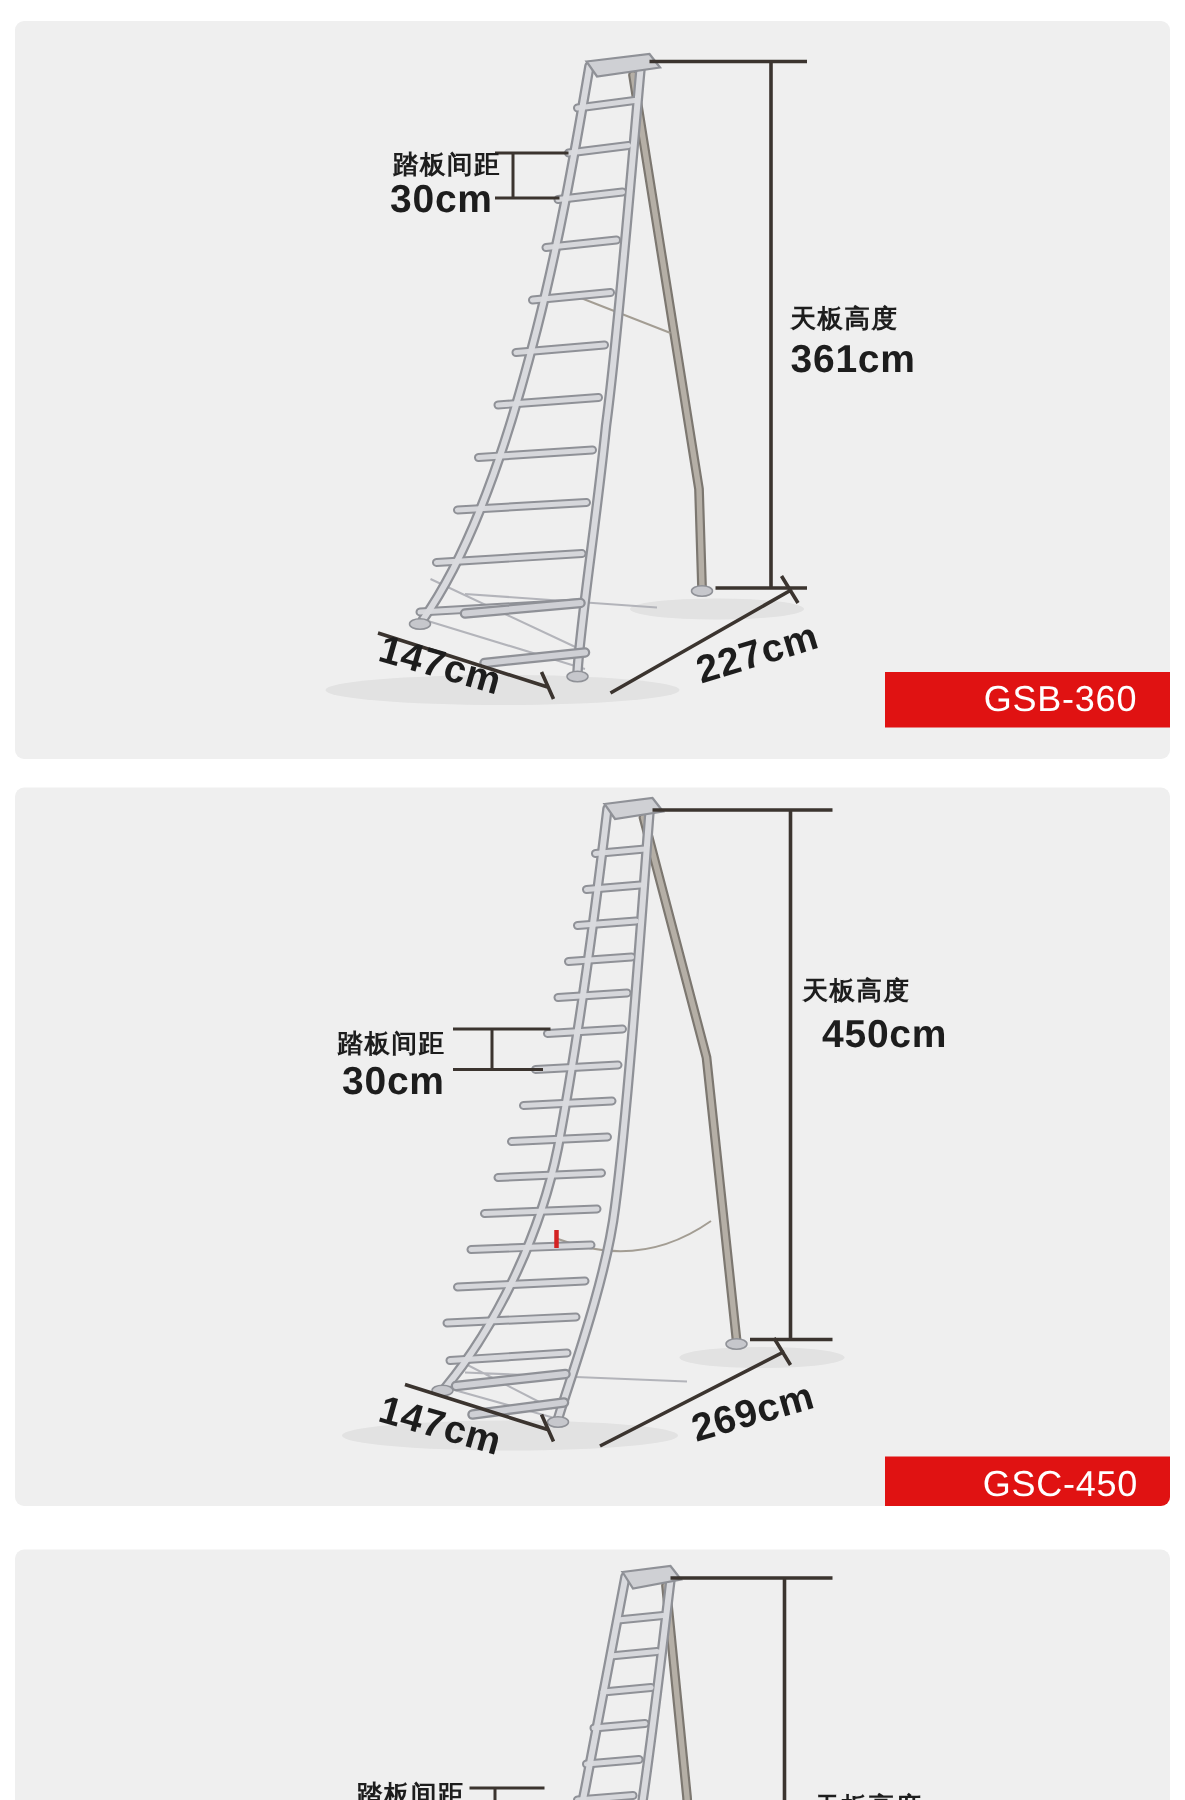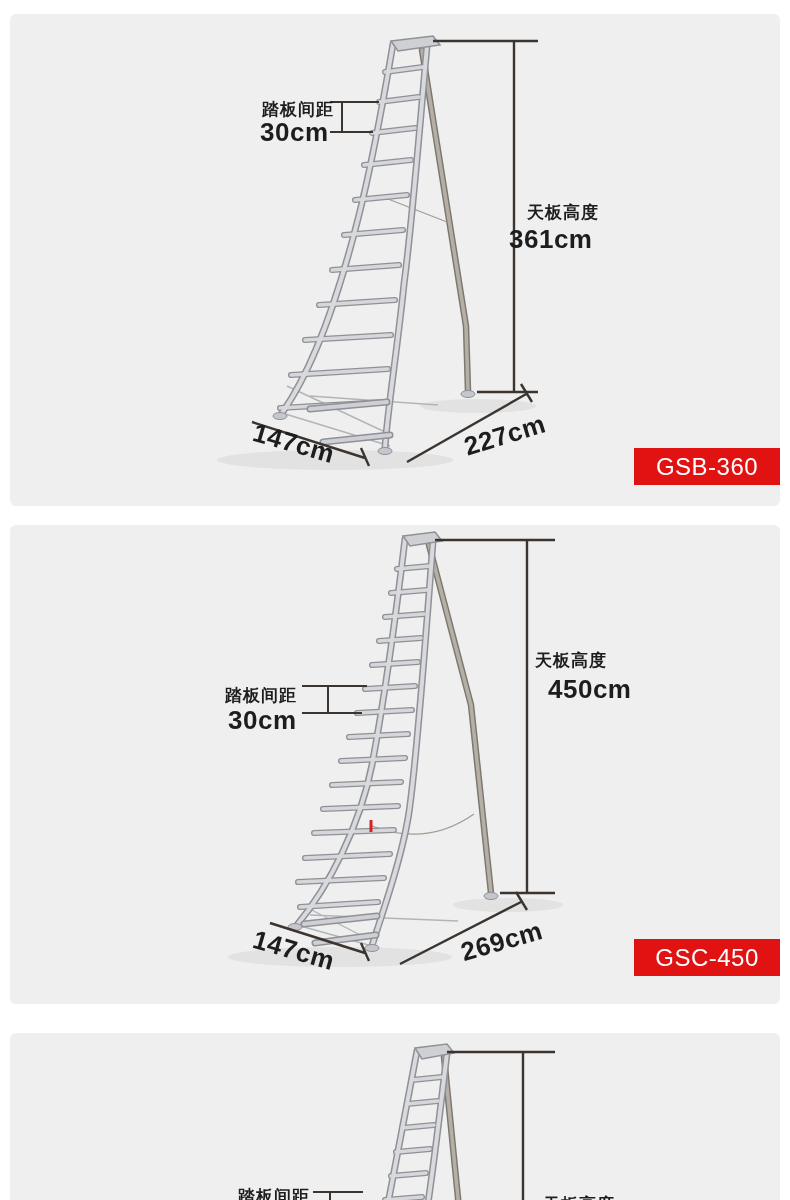--- a/index.html
+++ b/index.html
@@ -19,20 +19,21 @@
     font-weight:700;white-space:nowrap;line-height:1;
   }
   .zh{font-size:17px;letter-spacing:1px;}
   .val{font-size:26px;letter-spacing:0.5px;}
   .rot{transform-origin:center;}
   .badge{
     position:absolute;right:0;width:146px;height:37px;
     background:var(--badge-red,#e01212);color:var(--badge-text,#ffffff);
     font-size:24px;display:flex;align-items:center;justify-content:center;
     letter-spacing:0.5px;
+    padding-left:44px;
   }
   
   .rail-d{stroke:#8f9197;stroke-width:7;fill:none;stroke-linecap:round;}
   .rail-l{stroke:#d9dade;stroke-width:4;fill:none;stroke-linecap:round;}
   .rung-d{stroke:#8f9197;stroke-width:6;fill:none;stroke-linecap:round;}
   .rung-l{stroke:#d6d7db;stroke-width:3.4;fill:none;stroke-linecap:round;}
   .step-d{stroke:#8f9197;stroke-width:7;fill:none;stroke-linecap:round;}
   .step-l{stroke:#cfd0d5;stroke-width:4;fill:none;stroke-linecap:round;}
   .pole-d{stroke:#7c7770;stroke-width:6.5;fill:none;stroke-linecap:round;}
   .pole-l{stroke:#b5afa6;stroke-width:3.6;fill:none;stroke-linecap:round;}
@@ -77,21 +78,21 @@
     <ellipse class="foot" cx="458" cy="380" rx="7" ry="3.5"></ellipse>
 
     <path class="mline" d="M423,27 L528,27 M504,27 L504,378 M467,378 L528,378"></path>
     <path class="mthin" d="M320,88 L369,88 M320,118 L363,118 M332,88 L332,118"></path>
     <path class="mline" d="M242,408 L355,444 M351,434 L359,452"></path>
     <path class="mline" d="M397,448 L518,379 M511,370 L522,388"></path>
   </svg>
   <div class="lbl zh" style="left:252px;top:87px;">踏板间距</div>
   <div class="lbl val" style="left:250px;top:105px;">30cm</div>
   <div class="lbl zh" style="left:517px;top:190px;">天板高度</div>
-  <div class="lbl val" style="left:499px;top:212px;">361cm</div>
+  <div class="lbl val" style="left:517px;top:212px;">361cm</div>
   <div class="lbl val rot" style="left:242px;top:416px;transform:rotate(16deg);">147cm</div>
   <div class="lbl val rot" style="left:453px;top:408px;transform:rotate(-17deg);">227cm</div>
   <div class="badge" style="top:434px;">GSB-360</div>
 </div>
 
 <div class="panel" style="top:525px;height:479px;">
   <svg class="art" width="770" height="479" viewBox="0 0 770 479">
     <ellipse class="shadow" cx="330" cy="432" rx="112" ry="10"></ellipse>
     <ellipse class="shadow" cx="498" cy="380" rx="55" ry="7"></ellipse>
 
@@ -124,21 +125,21 @@
     <path class="mthin" d="M292,161 L357,161 M292,188 L352,188 M318,161 L318,188"></path>
     <path class="mline" d="M260,398 L355,428 M351,418 L359,436"></path>
     <path class="mline" d="M390,439 L513,376 M506,367 L517,385"></path>
   </svg>
   <div class="lbl zh" style="left:215px;top:162px;">踏板间距</div>
   <div class="lbl val" style="left:218px;top:182px;">30cm</div>
   <div class="lbl zh" style="left:525px;top:127px;">天板高度</div>
   <div class="lbl val" style="left:538px;top:151px;">450cm</div>
   <div class="lbl val rot" style="left:242px;top:412px;transform:rotate(16deg);">147cm</div>
   <div class="lbl val rot" style="left:450px;top:403px;transform:rotate(-16deg);">269cm</div>
-  <div class="badge" style="top:414px;">GSC-450</div>
+  <div class="badge" style="top:446px;">GSC-450</div>
 </div>
 
 <div class="panel" style="top:1033px;height:470px;">
   <svg class="art" width="770" height="470" viewBox="0 0 770 470">
 
     <path class="pole-d" d="M434,24 L448,165 L456,290"></path>
     <path class="pole-l" d="M434,24 L448,165 L456,290"></path>
 
     <path class="rail-d" d="M407,18 C397,70 388,120 378,170 C366,230 350,290 336,340"></path>
     <path class="rail-d" d="M437,20 C430,80 423,140 415,190 C407,250 396,320 390,360"></path>

